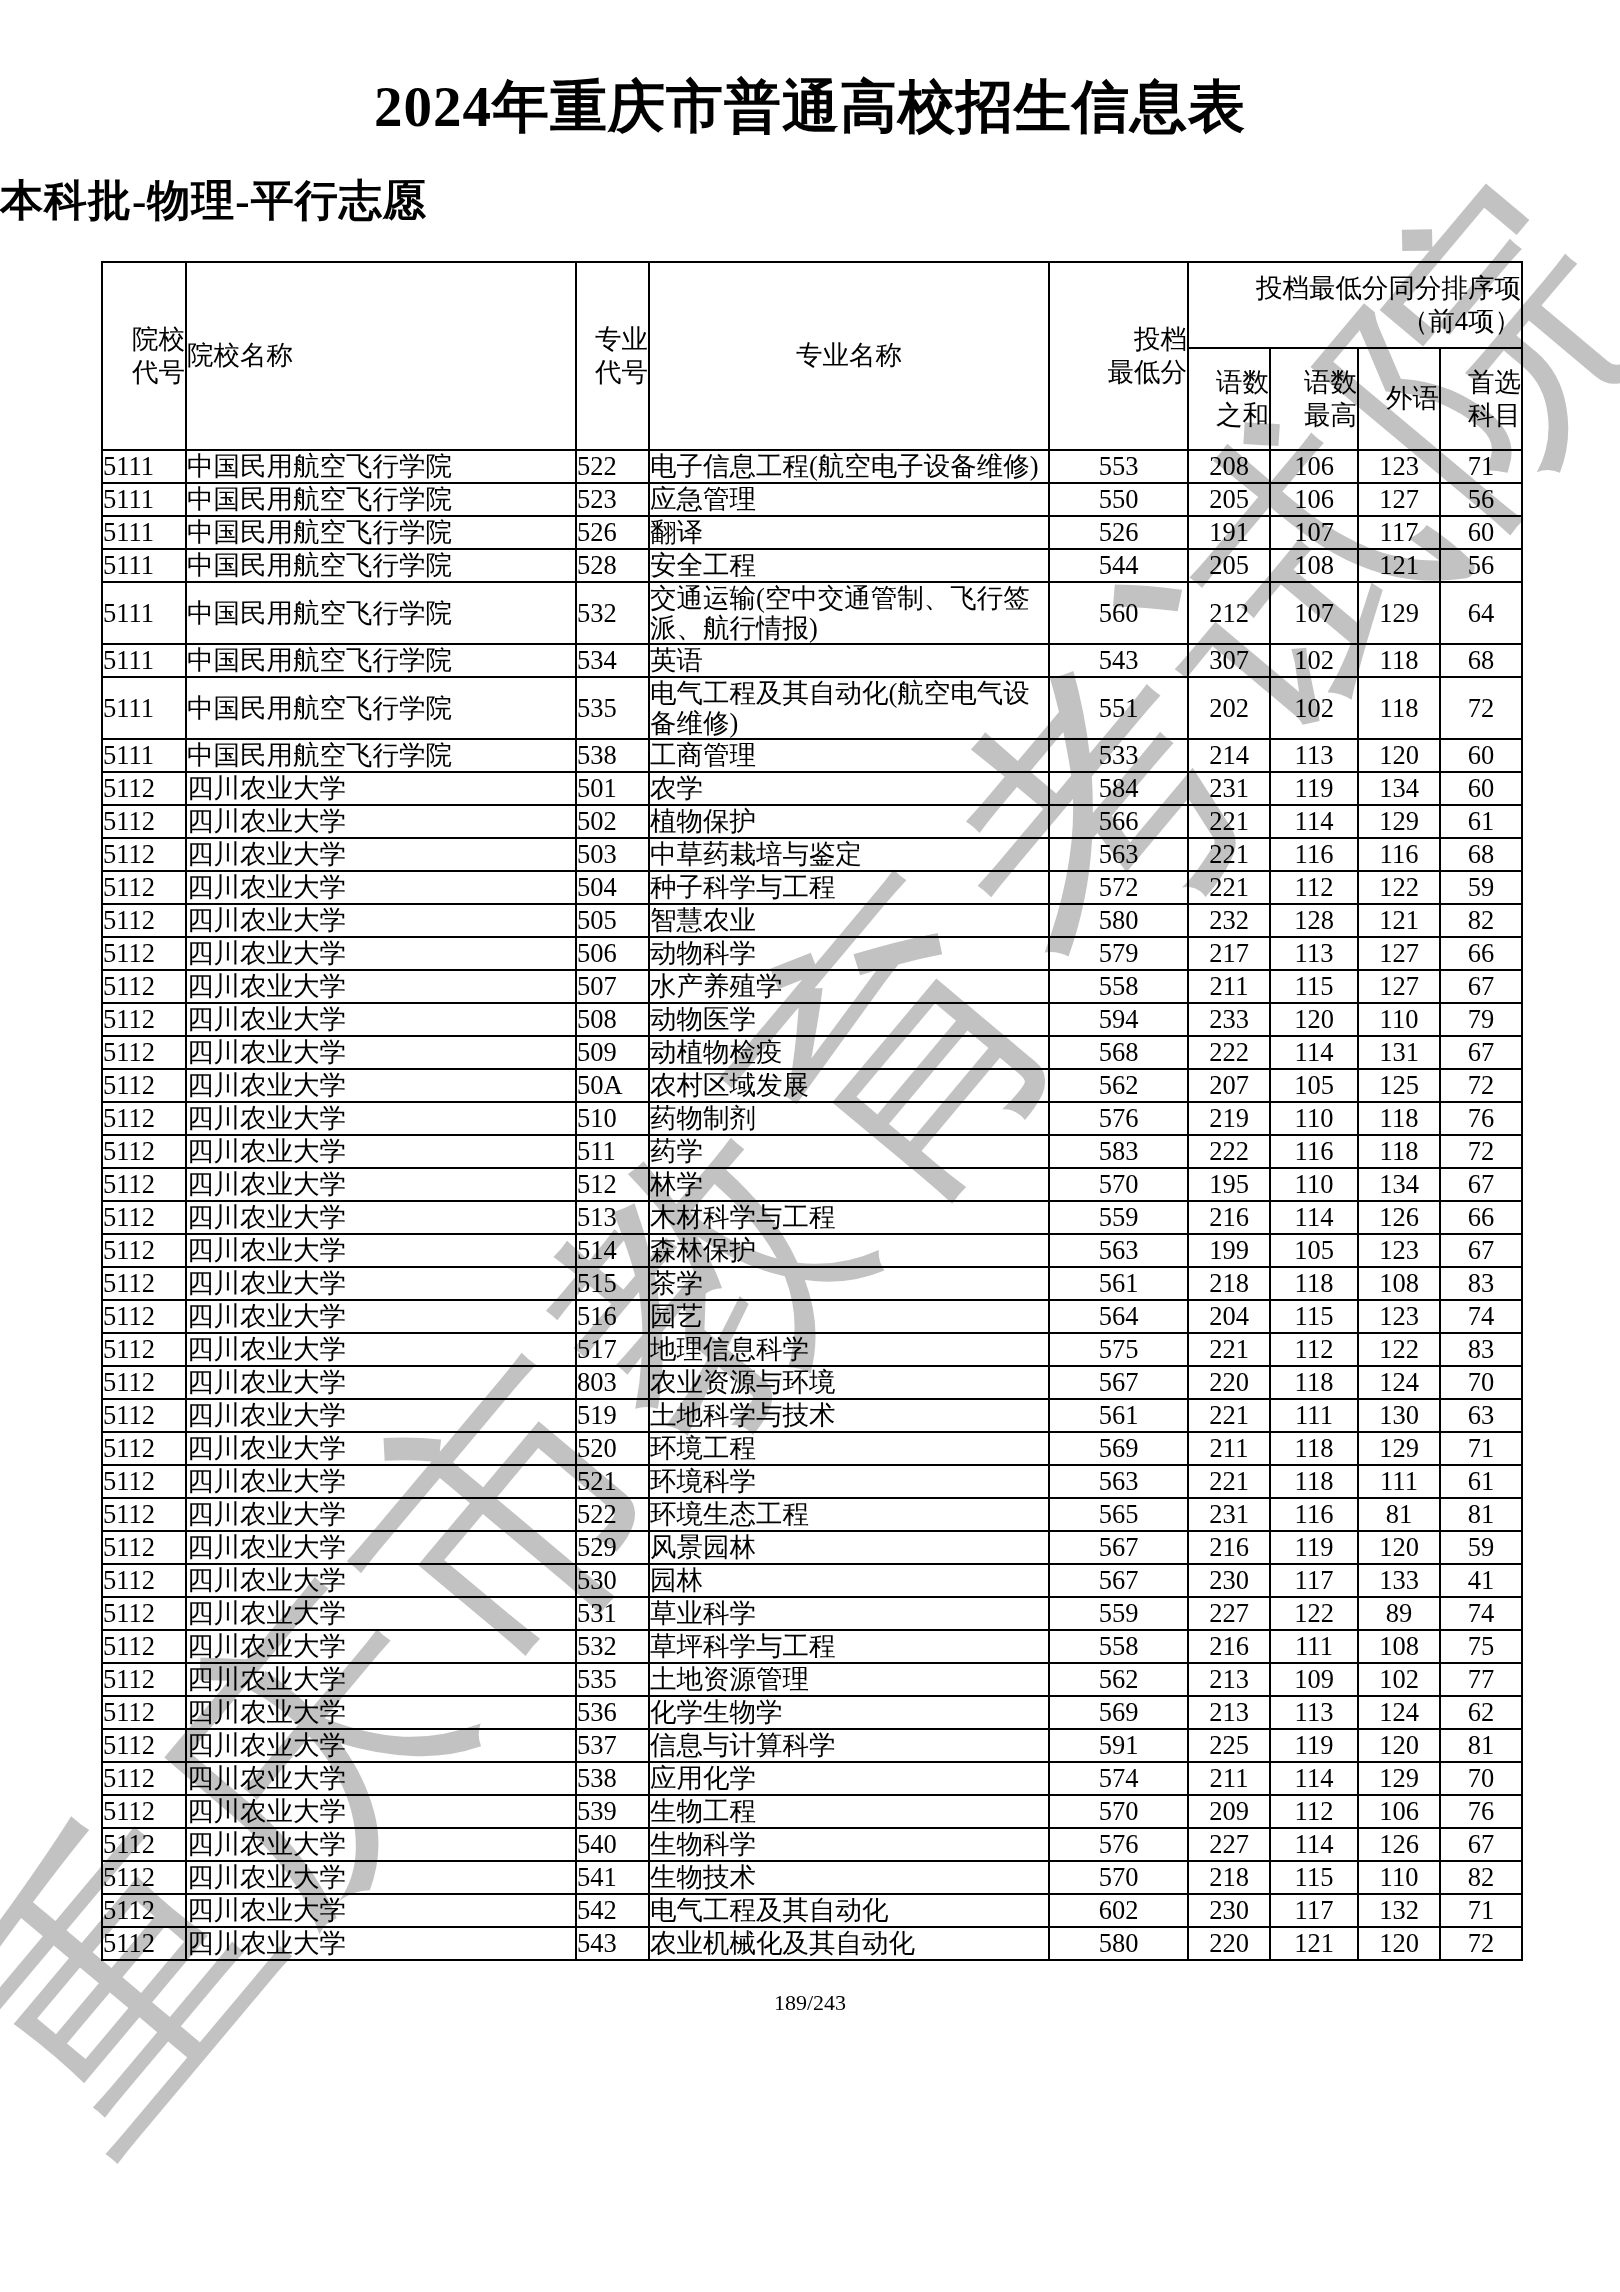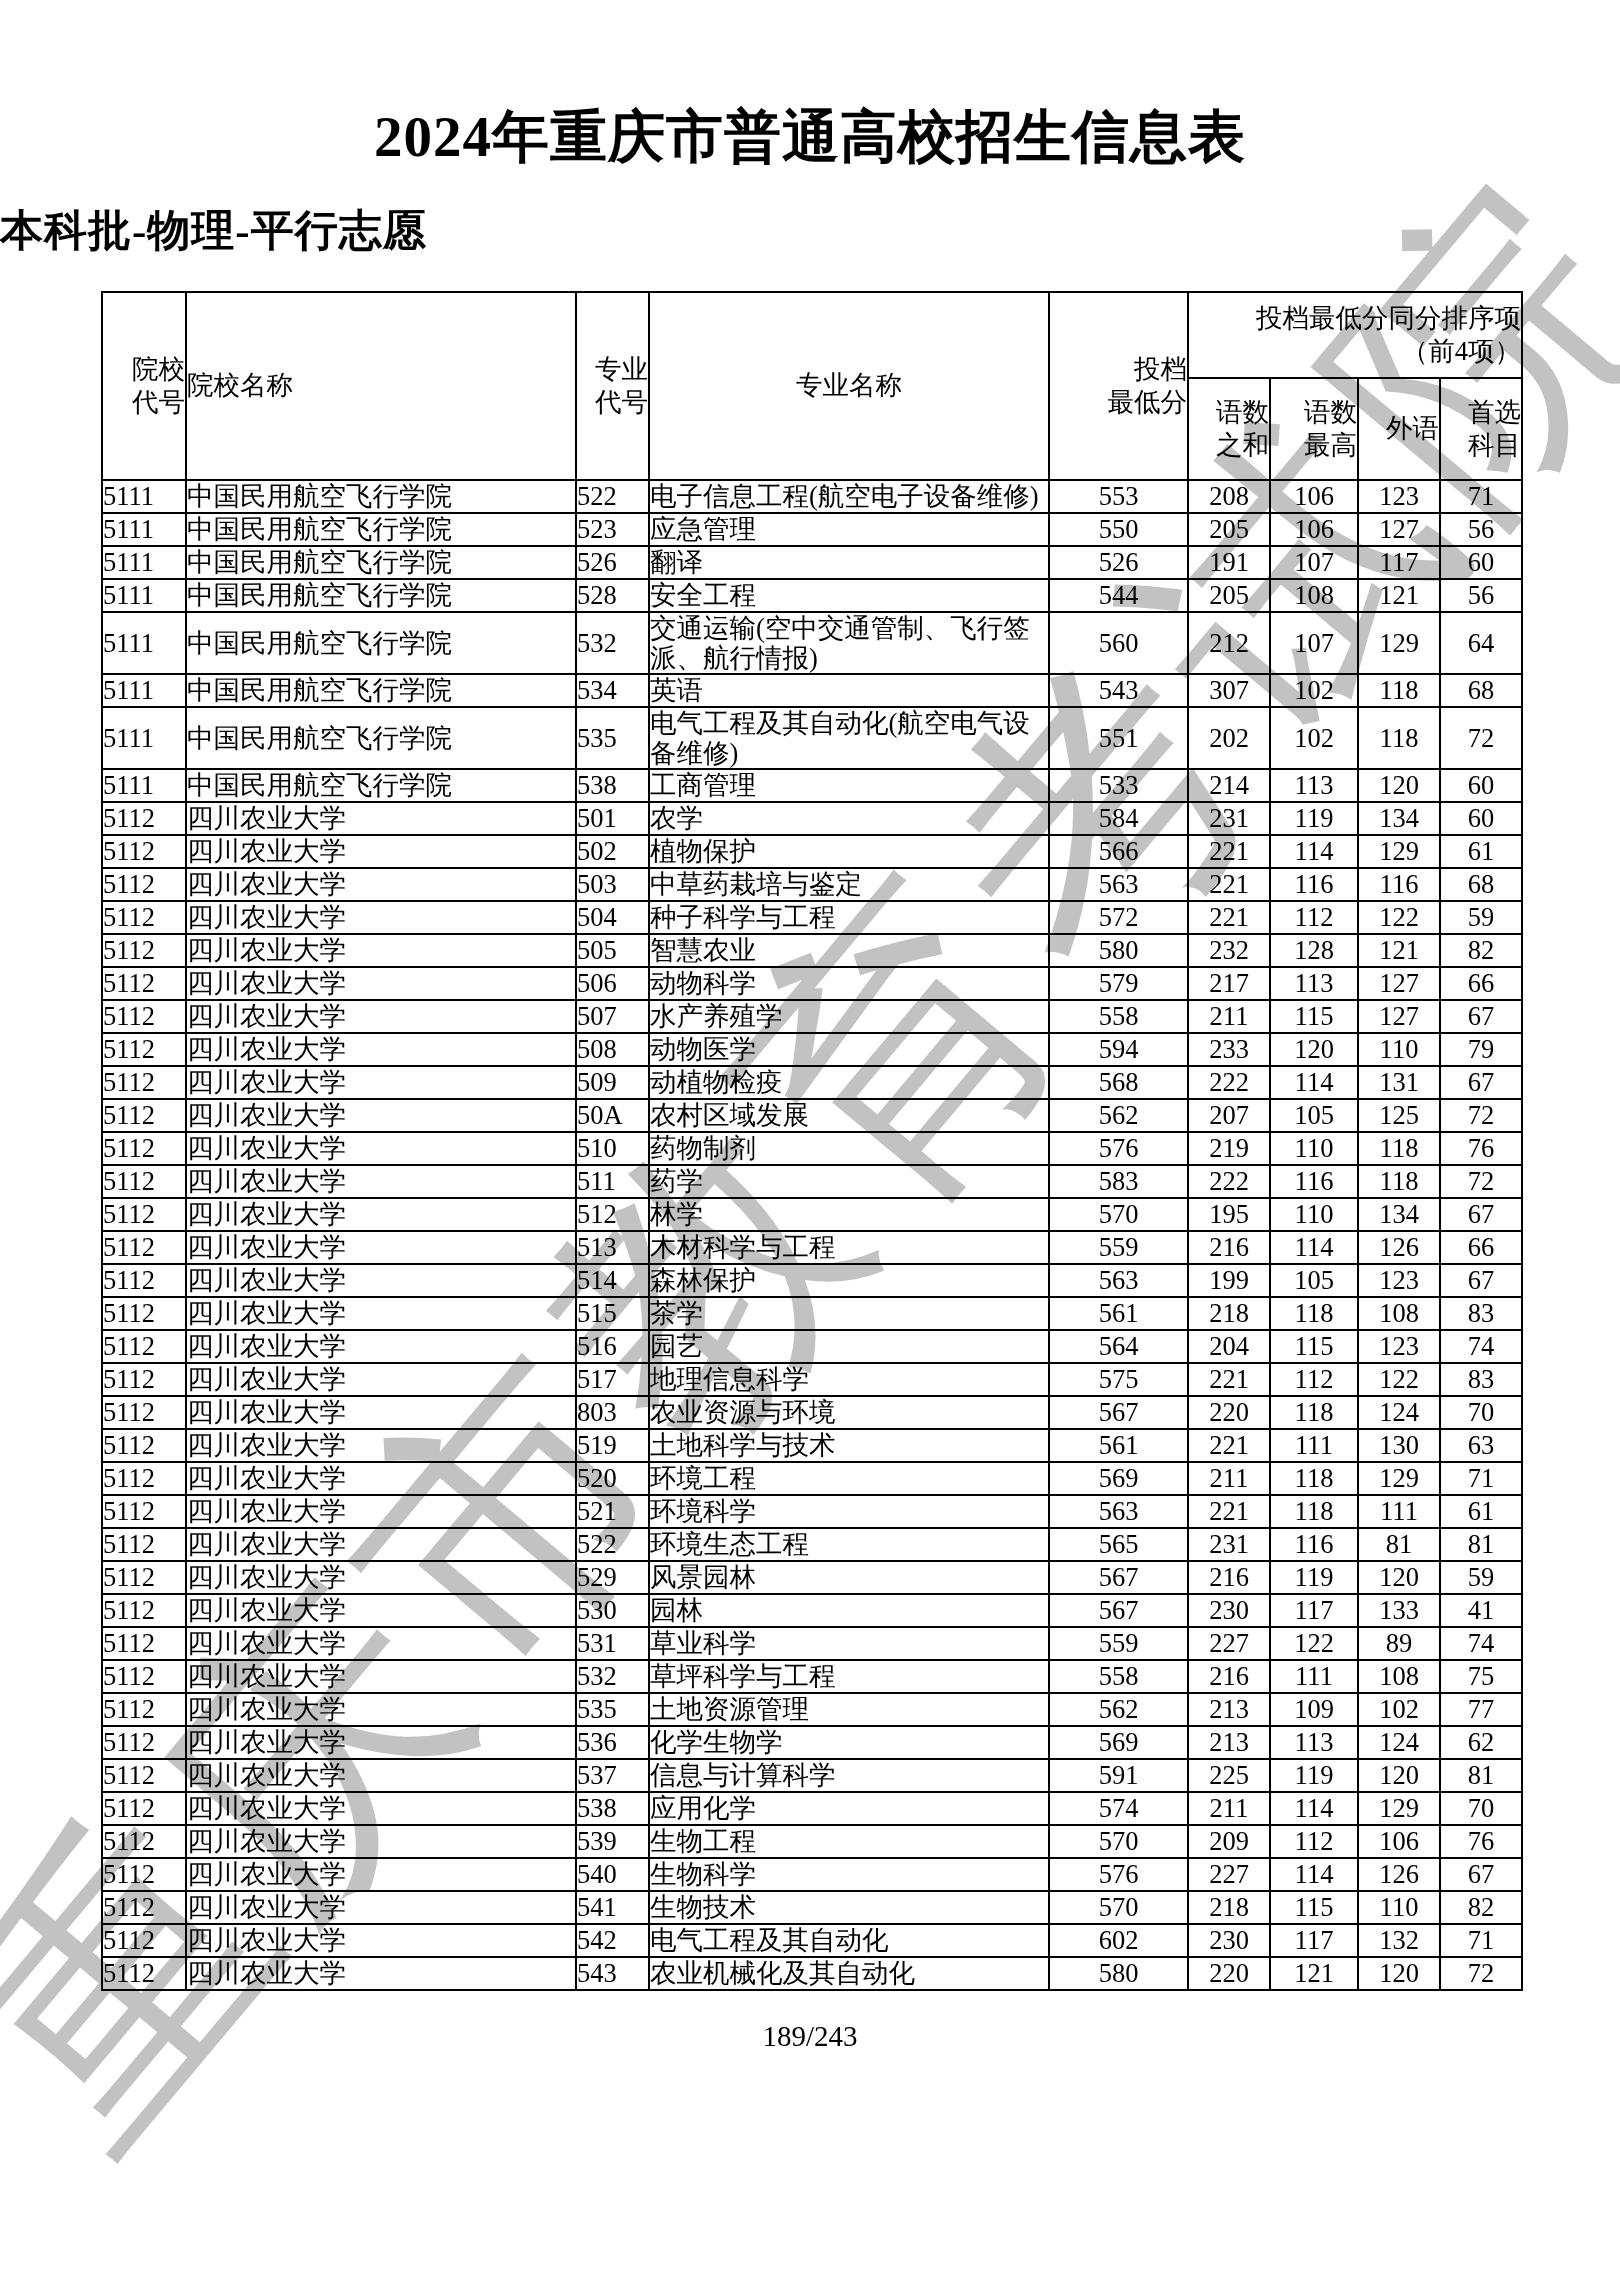--- a/index.html
+++ b/index.html
@@ -32,21 +32,21 @@
     white-space: nowrap;
     color: rgba(0, 0, 0, 0.24);
     z-index: 0;
     pointer-events: none;
     user-select: none;
   }
   .title {
     position: relative;
     z-index: 1;
     margin: 0;
-    padding-top: 99px;
+    padding-top: 69px;
     text-align: center;
     font-size: 57px;
     font-weight: bold;
     letter-spacing: 1px;
   }
   .subtitle {
     position: relative;
     z-index: 1;
     margin: 25.5px 0 0 0;
     font-size: 43px;
@@ -89,21 +89,21 @@
   .prewrap { white-space: pre-line; text-align: right; }
   .hdr { line-height: 33px; }
 
   .c-major { padding-right: 5.9px; }
 
   .pagenum {
     position: relative;
     z-index: 1;
     margin-top: 29px;
     text-align: center;
-    font-size: 29px;
+    font-size: 22px;
   }
 </style>
 </head>
 <body>
 
 <div class="page">
 
   <div class="watermark">重庆市教育考试院</div>
 
   <h1 class="title">2024年重庆市普通高校招生信息表</h1>

